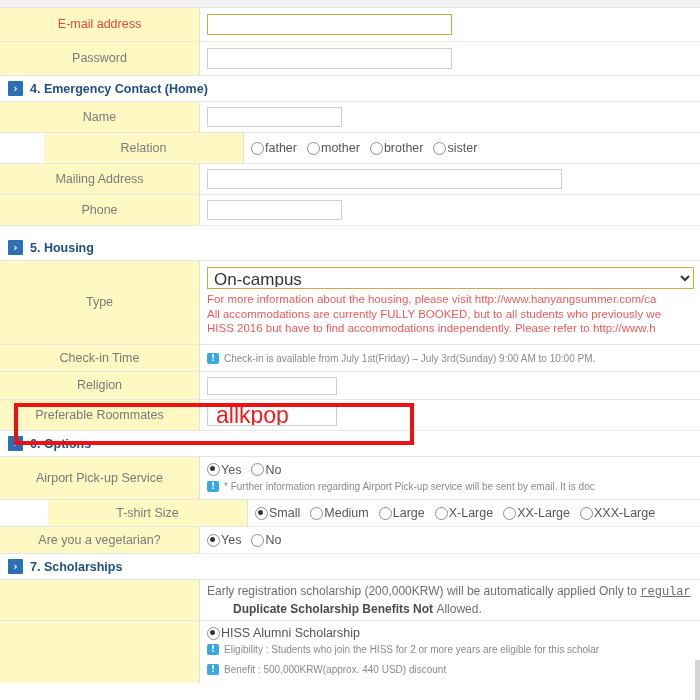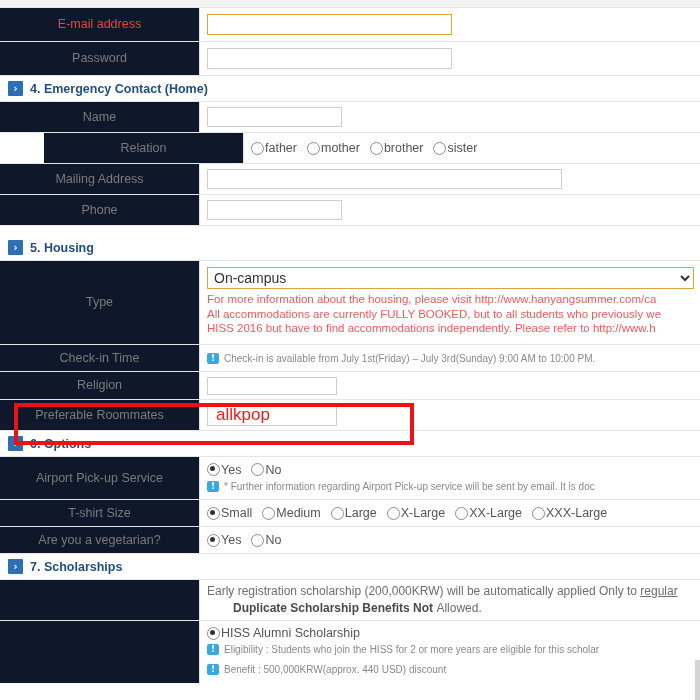--- a/index.html
+++ b/index.html
@@ -20,21 +20,21 @@
     display: flex;
     width: 700px;
     border-bottom: 1px solid #e6e6e6;
     box-sizing: border-box;
     background: #ffffff;
   }
   .lbl {
     width: 200px;
     min-width: 200px;
     box-sizing: border-box;
-    background: #0f172a;
+    background: #fef9c3;
     border-right: 1px solid #e0e0e0;
     color: #7a7a7a;
     font-size: 12.5px;
     display: flex;
     align-items: center;
     justify-content: center;
     text-align: center;
     padding: 6px 8px;
     line-height: 1.3;
   }
@@ -81,30 +81,30 @@
     background: #ffffff;
     height: 21px;
     box-sizing: border-box;
     font-family: "Liberation Sans", sans-serif;
     font-size: 12px;
     color: #444;
     padding: 1px 4px;
     outline: none;
   }
   input.tf.focus { border: 1px solid #d9a441; }
-  input.tf.redval { color: #ee1c1c; font-size: 17px; padding-left: 8px; }
+  input.tf.redval { color: #ee1c1c; font-size: 23px; padding-left: 8px; }
   .w245 { width: 245px; }
   .w135 { width: 135px; }
   .w355 { width: 355px; }
   .w130 { width: 130px; }
   select.sel {
     border: 1px solid #d9a441;
     background: #ffffff;
     font-family: "Liberation Sans", sans-serif;
-    font-size: 14px;
+    font-size: 17px;
     color: #333;
     height: 22px;
     padding: 1px 2px;
     outline: none;
   }
   .radios { display: flex; align-items: center; font-size: 12.5px; color: #555; gap: 4px; }
   .radiogrp { display: inline-flex; align-items: center; margin-right: 6px; cursor: pointer; }
   .rdo {
     width: 11px; height: 11px;
     border: 1px solid #8d8d8d;
@@ -136,21 +136,21 @@
     line-height: 15px;
     white-space: nowrap;
   }
   .darktxt {
     color: #6e6e6e;
     font-size: 12px;
     line-height: 17px;
     white-space: nowrap;
   }
   .darktxt b { color: #4a4a4a; margin-left: 26px; }
-  .u { text-decoration: underline; }
+  .u { text-decoration: underline; font-family: Liberation Mono, monospace; }
   .infoline { display: flex; align-items: flex-start; }
   .info-ico {
     width: 12px; height: 11px;
     background: #39a8e0;
     border-radius: 2px;
     color: #ffffff;
     font-size: 9px;
     font-weight: bold;
     line-height: 11px;
     text-align: center;
@@ -314,21 +314,21 @@
           <span class="rlabel">No</span>
         </span>
       </div>
       <div class="infoline" style="margin-top:2px;">
         <span class="info-ico">!</span>
         <span class="graytxt">* Further information regarding Airport Pick-up service will be sent by email. It is doc</span>
       </div>
     </div>
   </div>
 
-  <div class="row" style="height:27px;">
+  <div class="row" style="height:27px;padding-left:48px;">
     <div class="lbl">T-shirt Size</div>
     <div class="val">
       <div class="radios">
         <span class="radiogrp">
           <span class="rdo on"></span>
           <span class="rlabel">Small</span>
         </span>
         <span class="radiogrp">
           <span class="rdo"></span>
           <span class="rlabel">Medium</span>

